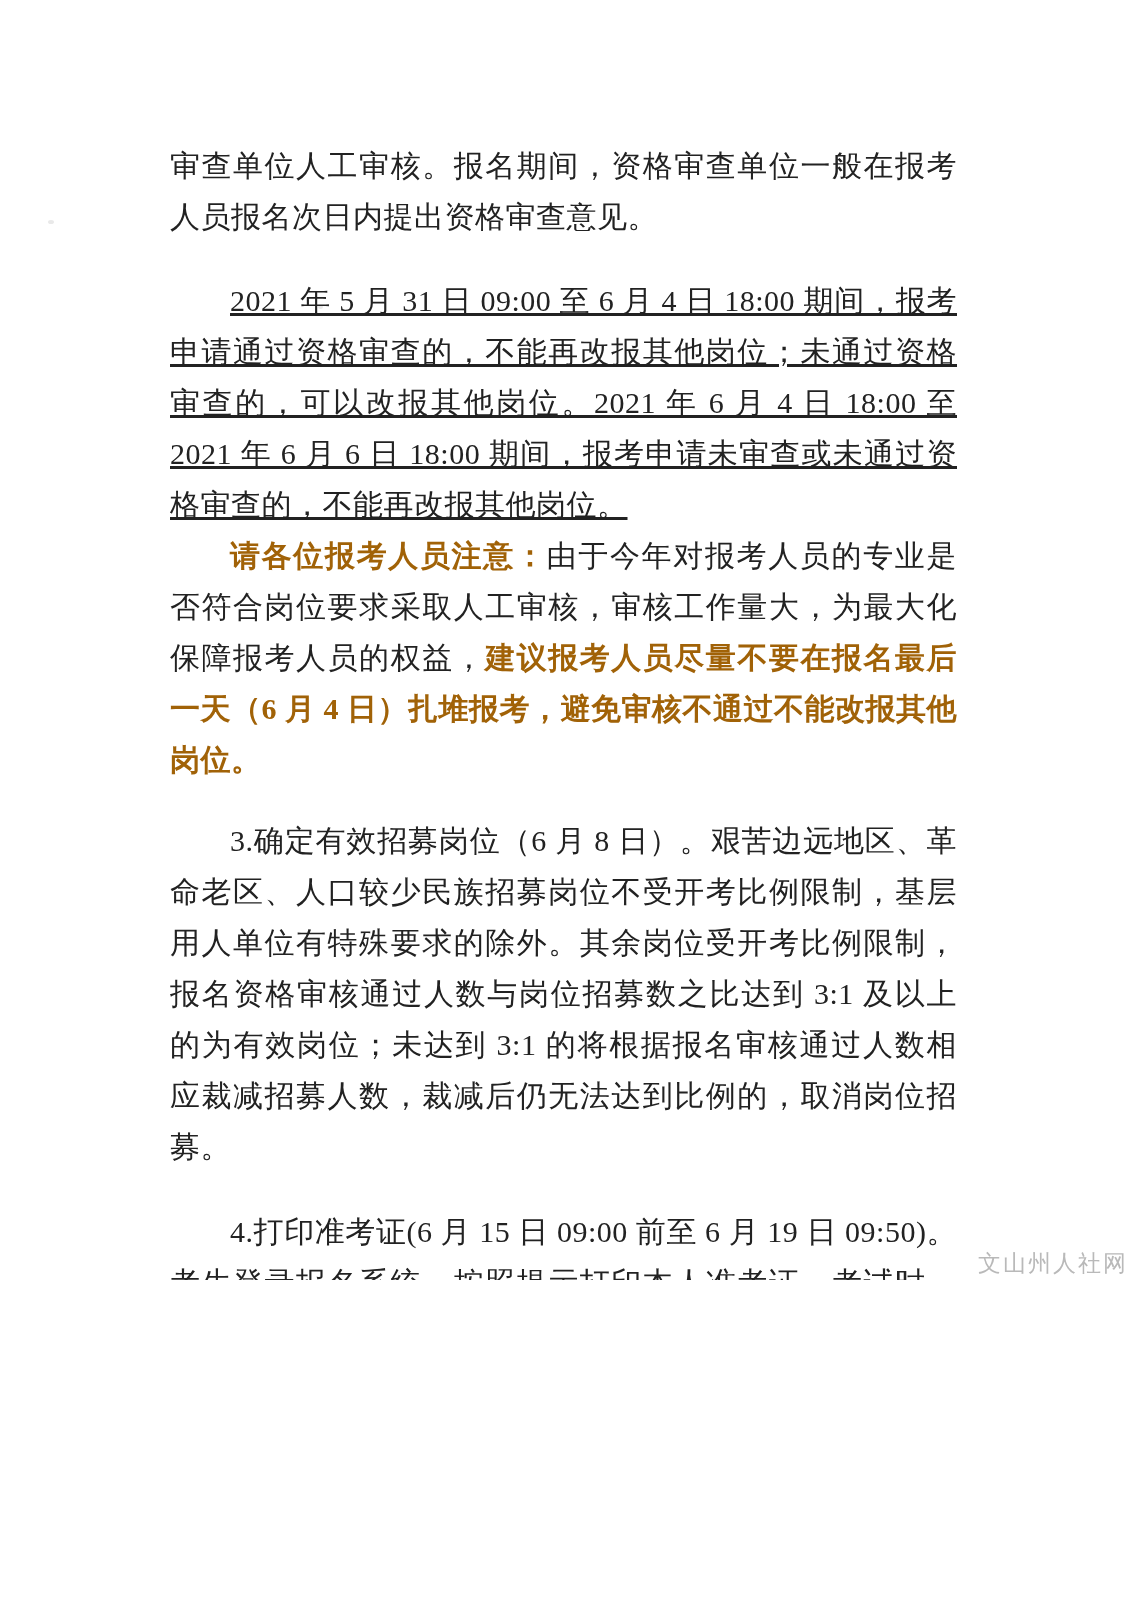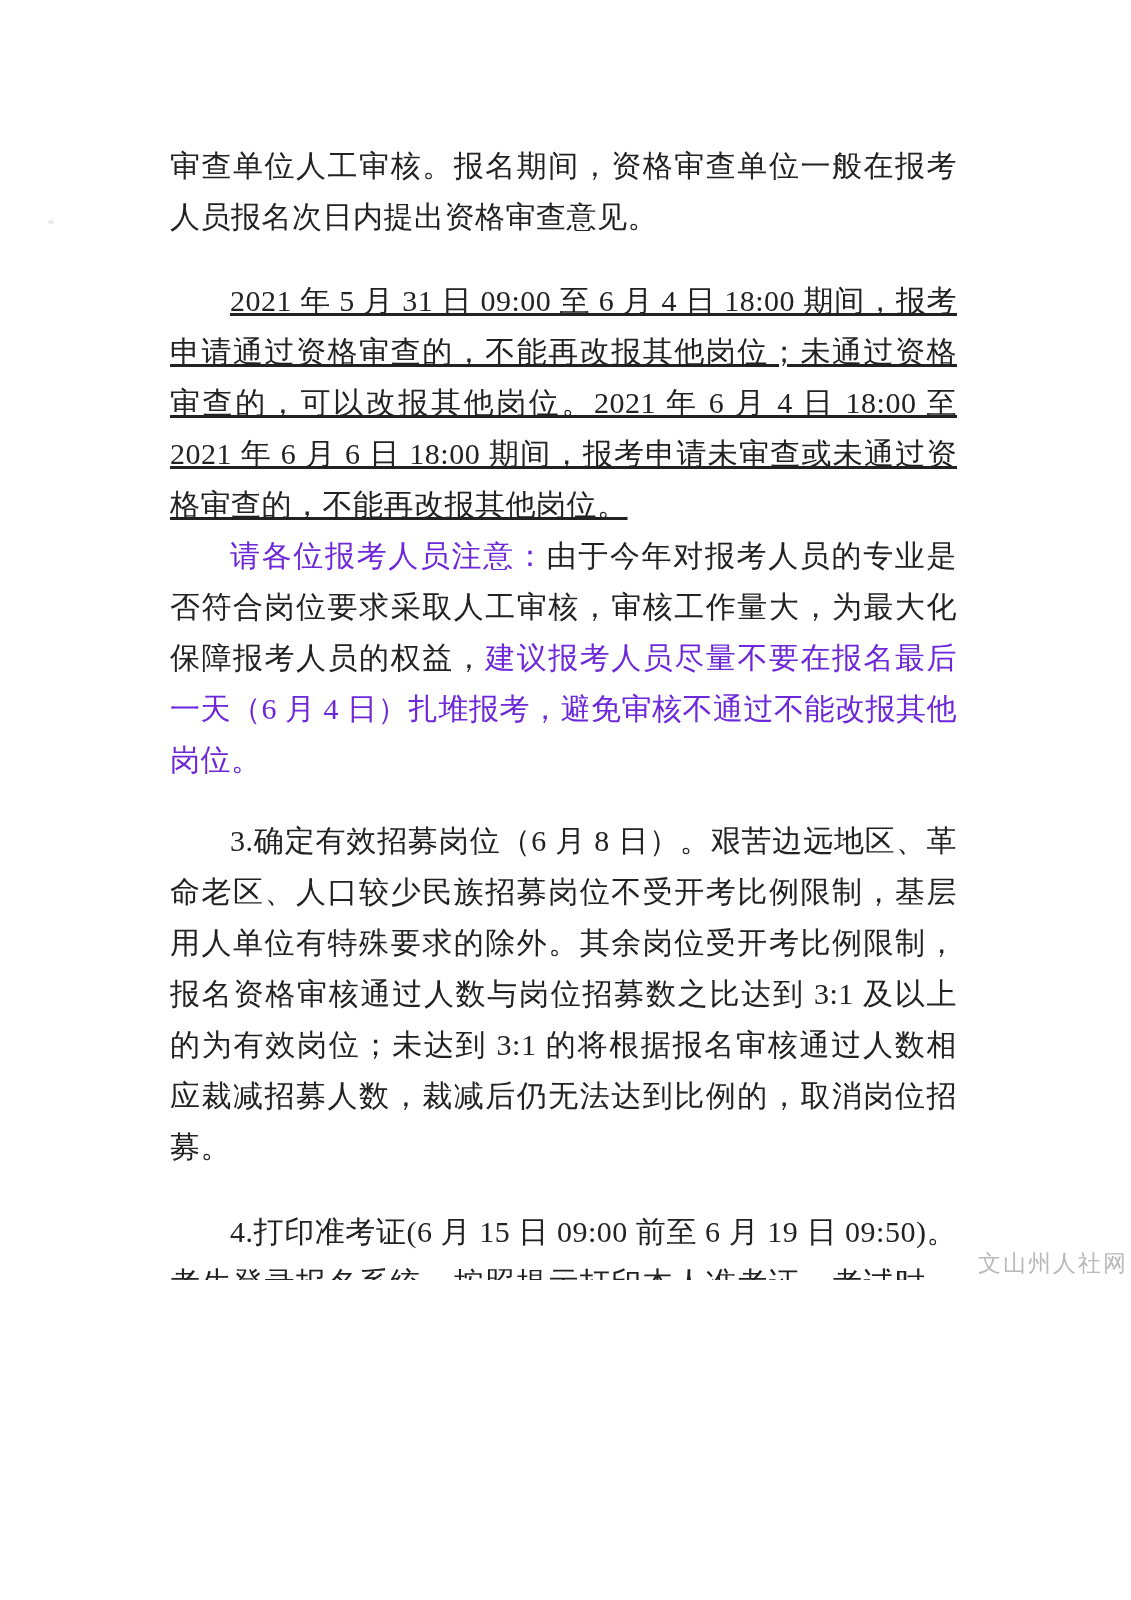--- a/index.html
+++ b/index.html
@@ -28,21 +28,21 @@
     line-height: 51px;
     color: #222222;
     text-align: justify;
     text-justify: inter-character;
     letter-spacing: 0.5px;
   }
   .para.indent { text-indent: 60px; }
   .gap-a { margin-top: 33px; text-decoration: underline; }
   .gap-b { margin-top: 30px; }
   .gap-c { margin-top: 34px; }
-  .bold-run { font-weight: normal; color: #6d28d9; }
+  .bold-run { font-weight: bold; color: #a16207; }
   .page-number {
     position: absolute;
     top: 1445px;
     left: 170px;
     width: 787px;
     text-align: center;
     font-size: 30px;
     color: #2a2a2a;
     font-family: "Liberation Sans", "DejaVu Sans", sans-serif;
   }

